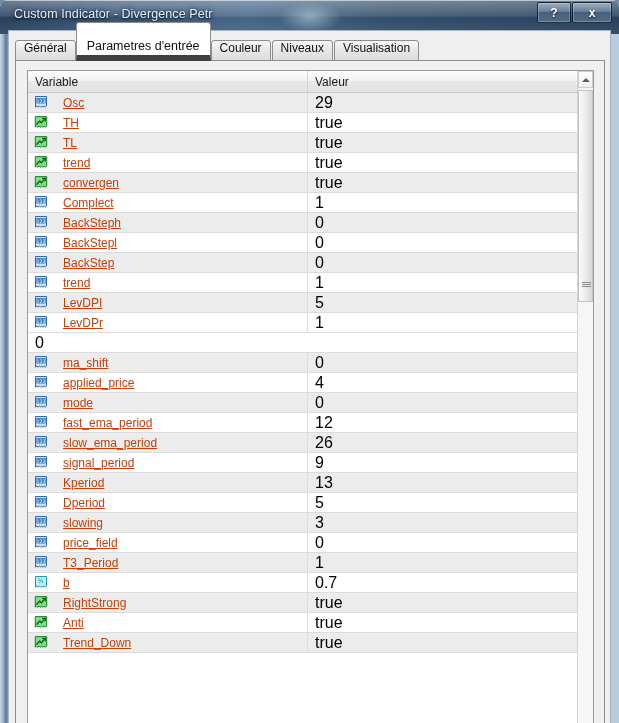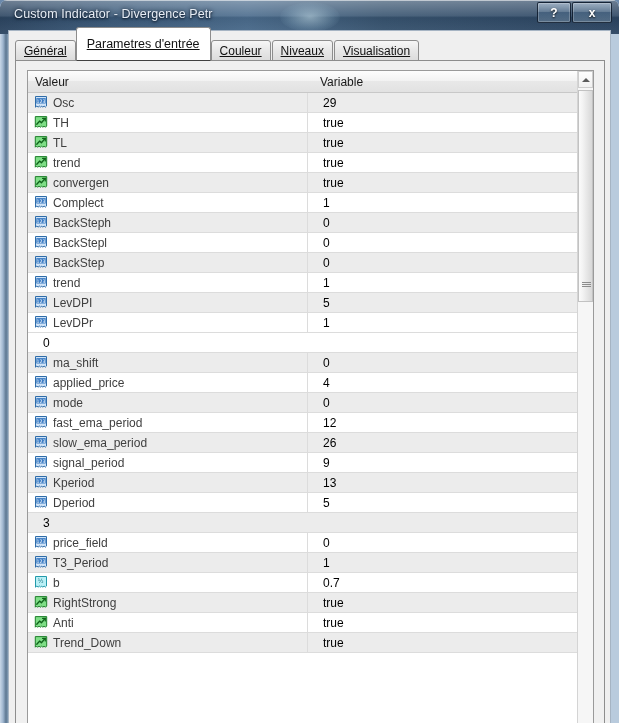--- a/index.html
+++ b/index.html
@@ -104,37 +104,35 @@
     height: 26px;
     display: flex;
     align-items: flex-end;
     z-index: 5;
   }
   .tab {
     height: 21px;
     padding: 0 8px;
     margin-right: 1px;
     display: flex;
-    align-items: center;
     font-size: 12px;
     color: #111;
     background: linear-gradient(to bottom, #f6f6f6 0%, #e6e6e6 55%, #dcdcdc 100%);
     border: 1px solid #8d8d8d;
     border-bottom: 1px solid #8d8d8d;
     border-radius: 3px 3px 0 0;
     white-space: nowrap;
     cursor: default;
     position: relative;
     top: 0;
-    text-decoration: underline;
   }
   .tab.active {
     height: 26px;
     background: #ffffff;
-    border-bottom: 1px solid #404040;
+    border-bottom: 6px solid #404040;
     z-index: 6;
     margin-left: -1px;
     margin-right: 0px;
     padding: 16px 10px;
     font-size: 12.5px;
   }
 
   
   .tabpage {
     position: absolute;
@@ -193,33 +191,33 @@
     display: flex;
     align-items: center;
     padding-left: 6px;
     border-right: 1px solid #dcdcdc;
     height: 20px;
     overflow: hidden;
   }
   .cell-val {
     flex: 1;
     padding-left: 7px;
-    font-size: 12px;
+    font-size: 16px;
     color: #000;
     height: 20px;
     display: flex;
     align-items: center;
     overflow: hidden;
-    margin-left: 8px;
   }
   .var-name {
     font-size: 12px;
-    color: #404040;
-    margin-left: 5px;
+    color: #c2410c;
+    margin-left: 15px;
     white-space: nowrap;
+    text-decoration: underline;
   }
 
   
   .tico {
     width: 14px; height: 14px;
     position: relative;
     flex: 0 0 auto;
   }
   .tico svg { display: block; }
 
@@ -307,22 +305,22 @@
         <div class="tab">
           <span>Visualisation</span>
         </div>
       </div>
 
     <div class="tabpage">
 
       <div class="listview">
 
         <div class="lv-header">
+          <div class="lv-th col-var">Variable</div>
           <div class="lv-th col-val">Valeur</div>
-          <div class="lv-th col-var">Variable</div>
         </div>
 
         <div class="lv-body" id="lv-body">
             <div class="lv-row alt">
               <div class="cell-var">
                 <span class="tico">
                   <svg width="14" height="14" viewBox="0 0 14 14">
                     <path d="M1.5 0.5 H12.5 V10 L11.3 11.2 L10.1 10 L8.9 11.2 L7.7 10 L6.5 11.2 L5.3 10 L4.1 11.2 L2.9 10 L1.5 11.2 Z" fill="#cfe3f7" stroke="#2f6ca8" stroke-width="1"></path>
                     <rect x="2.3" y="2.1" width="9.4" height="5.4" fill="#3b7cc4"></rect>
                     <text x="7" y="6.6" font-family="DejaVu Sans, sans-serif" font-size="4.6" fill="#ffffff" text-anchor="middle">123</text>
@@ -576,20 +574,30 @@
                     <path d="M1.5 0.5 H12.5 V10 L11.3 11.2 L10.1 10 L8.9 11.2 L7.7 10 L6.5 11.2 L5.3 10 L4.1 11.2 L2.9 10 L1.5 11.2 Z" fill="#cfe3f7" stroke="#2f6ca8" stroke-width="1"></path>
                     <rect x="2.3" y="2.1" width="9.4" height="5.4" fill="#3b7cc4"></rect>
                     <text x="7" y="6.6" font-family="DejaVu Sans, sans-serif" font-size="4.6" fill="#ffffff" text-anchor="middle">123</text>
                   </svg>
                 </span>
                 <span class="var-name">Dperiod</span>
               </div>
               <div class="cell-val">5</div>
             </div>
             <div class="lv-row alt">
+              <div class="cell-var">
+                <span class="tico">
+                  <svg width="14" height="14" viewBox="0 0 14 14">
+                    <path d="M1.5 0.5 H12.5 V10 L11.3 11.2 L10.1 10 L8.9 11.2 L7.7 10 L6.5 11.2 L5.3 10 L4.1 11.2 L2.9 10 L1.5 11.2 Z" fill="#cfe3f7" stroke="#2f6ca8" stroke-width="1"></path>
+                    <rect x="2.3" y="2.1" width="9.4" height="5.4" fill="#3b7cc4"></rect>
+                    <text x="7" y="6.6" font-family="DejaVu Sans, sans-serif" font-size="4.6" fill="#ffffff" text-anchor="middle">123</text>
+                  </svg>
+                </span>
+                <span class="var-name">slowing</span>
+              </div>
               <div class="cell-val">3</div>
             </div>
             <div class="lv-row">
               <div class="cell-var">
                 <span class="tico">
                   <svg width="14" height="14" viewBox="0 0 14 14">
                     <path d="M1.5 0.5 H12.5 V10 L11.3 11.2 L10.1 10 L8.9 11.2 L7.7 10 L6.5 11.2 L5.3 10 L4.1 11.2 L2.9 10 L1.5 11.2 Z" fill="#cfe3f7" stroke="#2f6ca8" stroke-width="1"></path>
                     <rect x="2.3" y="2.1" width="9.4" height="5.4" fill="#3b7cc4"></rect>
                     <text x="7" y="6.6" font-family="DejaVu Sans, sans-serif" font-size="4.6" fill="#ffffff" text-anchor="middle">123</text>
                   </svg>

